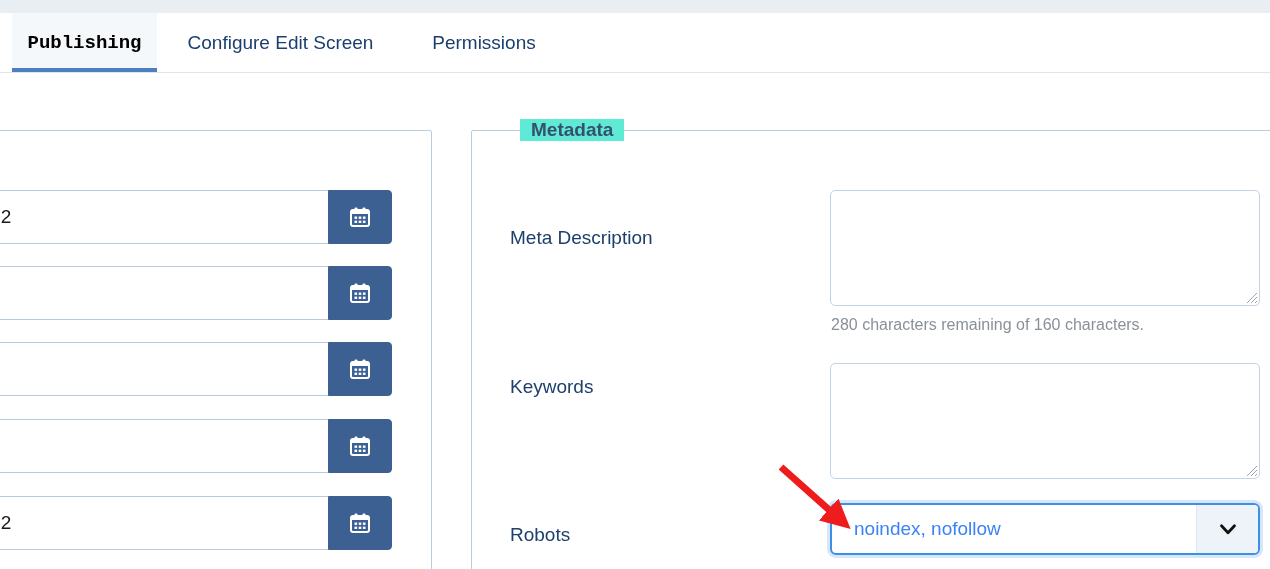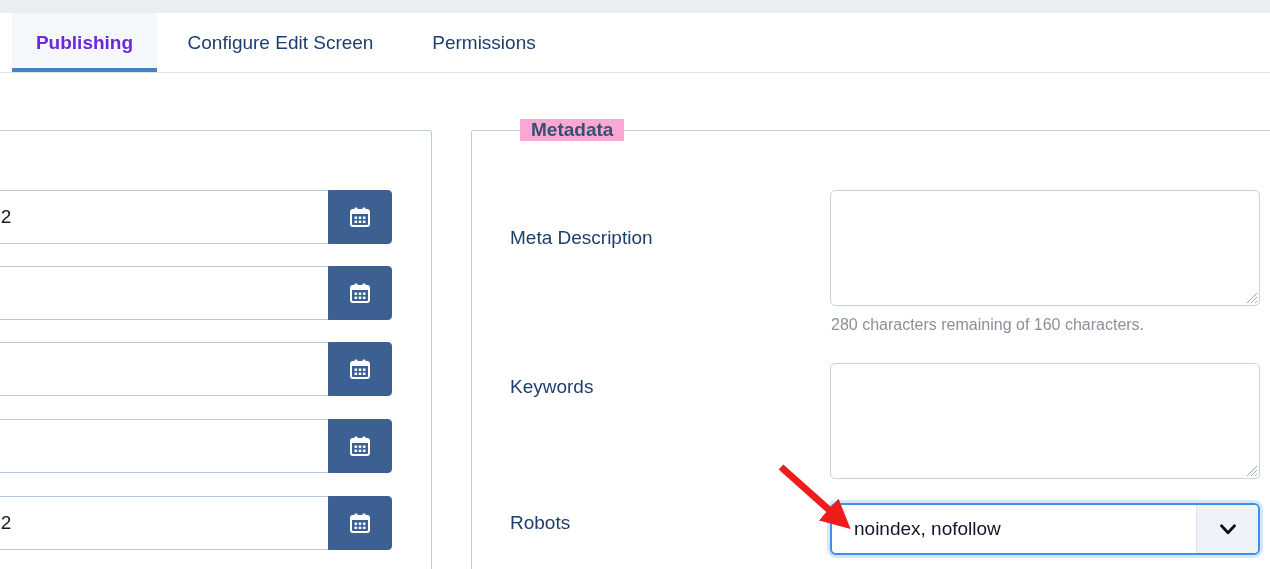--- a/index.html
+++ b/index.html
@@ -46,21 +46,22 @@
     justify-content: center;
     font-size: 19px;
     color: #1c3f6e;
     cursor: pointer;
     padding: 0 22px;
     white-space: nowrap;
   }
   .tab.active {
     background: #f5f8fa;
     font-weight: bold;
-    color: #6d28d9;
+    color: #000000;
+    font-family: Liberation Mono, monospace;
   }
   .tab.active::after {
     content: "";
     position: absolute;
     left: 0; right: 0; bottom: 0;
     height: 4px;
     background: #4a7fc1;
   }
   #tab-0 { left: 12px; width: 145px; }
   #tab-1 { left: 157px; width: 247px; }
@@ -83,21 +84,21 @@
   #fieldset-metadata {
     left: 471px;
     top: 130px;
     width: 830px;
     height: 460px;
   }
   .legend {
     position: absolute;
     top: -12px;
     left: 48px;
-    background: #f9a8d4;
+    background: #5eead4;
     padding: 0 11px;
     font-size: 19px;
     font-weight: bold;
     color: #36506e;
     white-space: nowrap;
   }
 
   
   .date-row {
     position: absolute;
@@ -178,21 +179,21 @@
     align-items: stretch;
     overflow: hidden;
     cursor: pointer;
   }
   .select-value {
     flex: 1;
     display: flex;
     align-items: center;
     padding-left: 22px;
     font-size: 19px;
-    color: #0f172a;
+    color: #3b82f6;
     white-space: nowrap;
   }
   .select-arrow-box {
     width: 62px;
     background: #eef2f9;
     display: flex;
     align-items: center;
     justify-content: center;
     border-left: 1px solid #dde5ef;
   }
@@ -326,21 +327,21 @@
     <path d="M12 2 L2 12 M12 6 L6 12 M12 10 L10 12" stroke="#9aa6b2" stroke-width="1"></path>
   </svg>
   <div class="helptext" style="left:831px; top:316px;">280 characters remaining of 160 characters.</div>
 
   <div class="meta-label" style="left:510px; top:376px;">Keywords</div>
   <textarea class="meta-textarea" id="ta-keywords" style="left: 830px; top: 363px; width: 430px; height: 116px;"></textarea>
   <svg class="resize-grip" style="left:1245px; top:464px;" viewBox="0 0 13 13">
     <path d="M12 2 L2 12 M12 6 L6 12 M12 10 L10 12" stroke="#9aa6b2" stroke-width="1"></path>
   </svg>
 
-  <div class="meta-label" style="left:510px; top:512px;">Robots</div>
+  <div class="meta-label" style="left:510px; top:524px;">Robots</div>
   <div class="select-wrap">
     <div class="select-value">noindex, nofollow</div>
     <div class="select-arrow-box">
       <svg width="26" height="26" viewBox="0 0 24 24">
         <path d="M6 9 L12 15.5 L18 9" fill="none" stroke="#111111" stroke-width="2.6" stroke-linecap="round" stroke-linejoin="round"></path>
       </svg>
     </div>
   </div>
 
   <svg class="arrow-layer">

